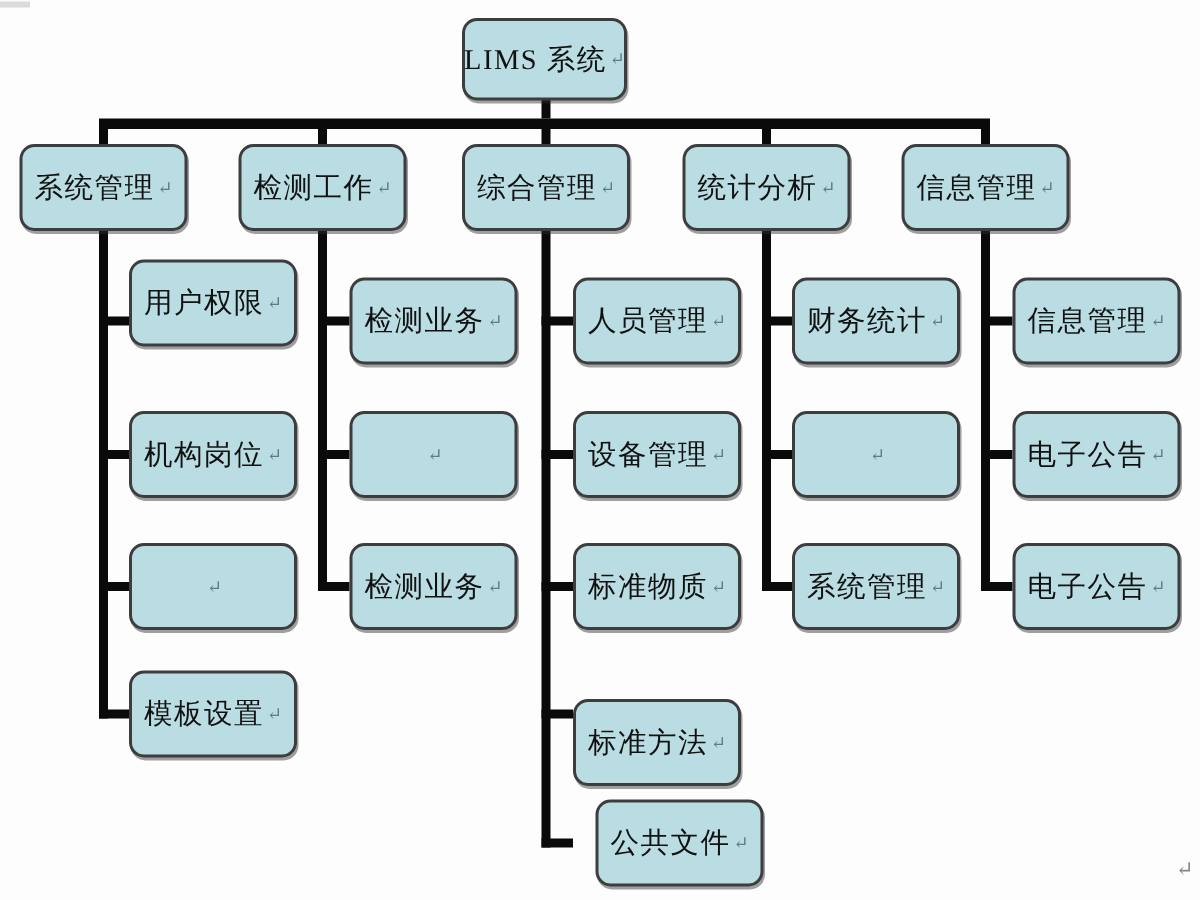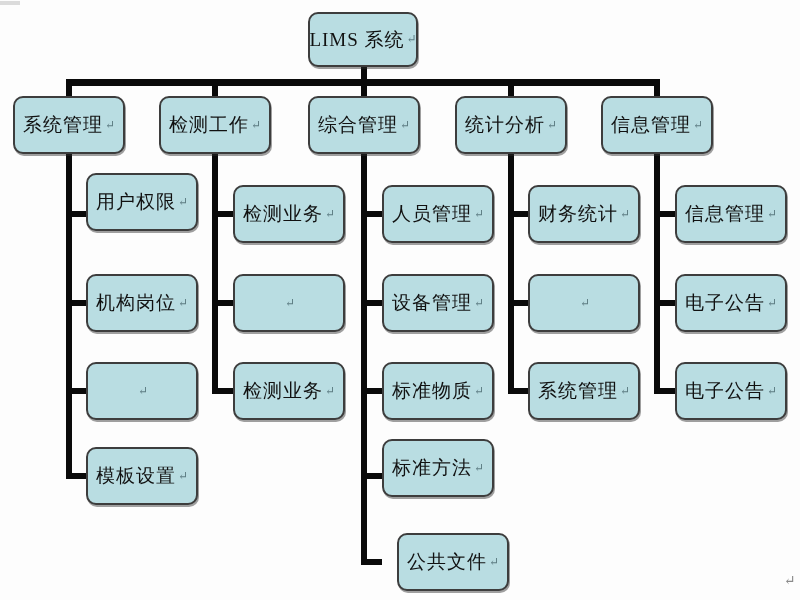--- a/index.html
+++ b/index.html
@@ -127,21 +127,21 @@
       <span class="ret">↵</span>
   </div>
   <div class="box" style="left:382px;top:274px">
     <span class="lbl">设备管理</span>
       <span class="ret">↵</span>
   </div>
   <div class="box" style="left:382px;top:362px">
     <span class="lbl">标准物质</span>
       <span class="ret">↵</span>
   </div>
-  <div class="box" style="left:382px;top:439px">
+  <div class="box" style="left:382px;top:466px">
     <span class="lbl">标准方法</span>
       <span class="ret">↵</span>
   </div>
   <div class="box" style="left:397px;top:533px">
     <span class="lbl">公共文件</span>
       <span class="ret">↵</span>
   </div>
 
   <div class="box" style="left:528px;top:185px">
     <span class="lbl">财务统计</span>

